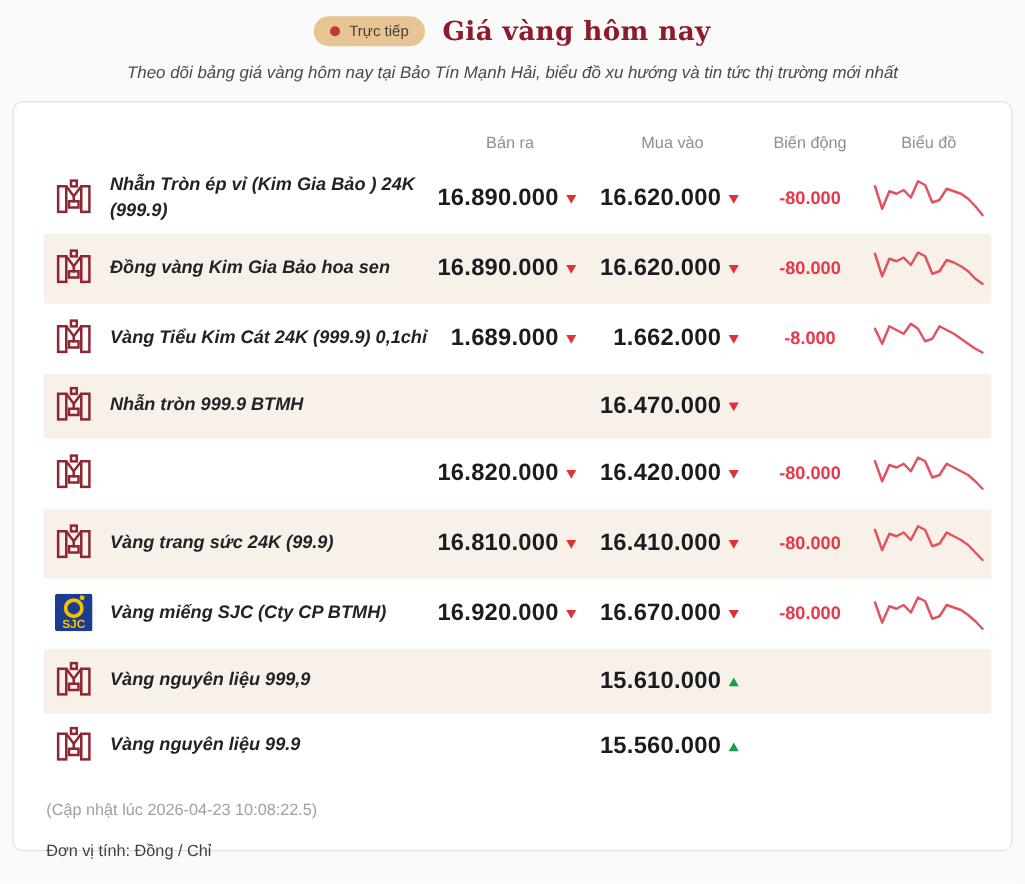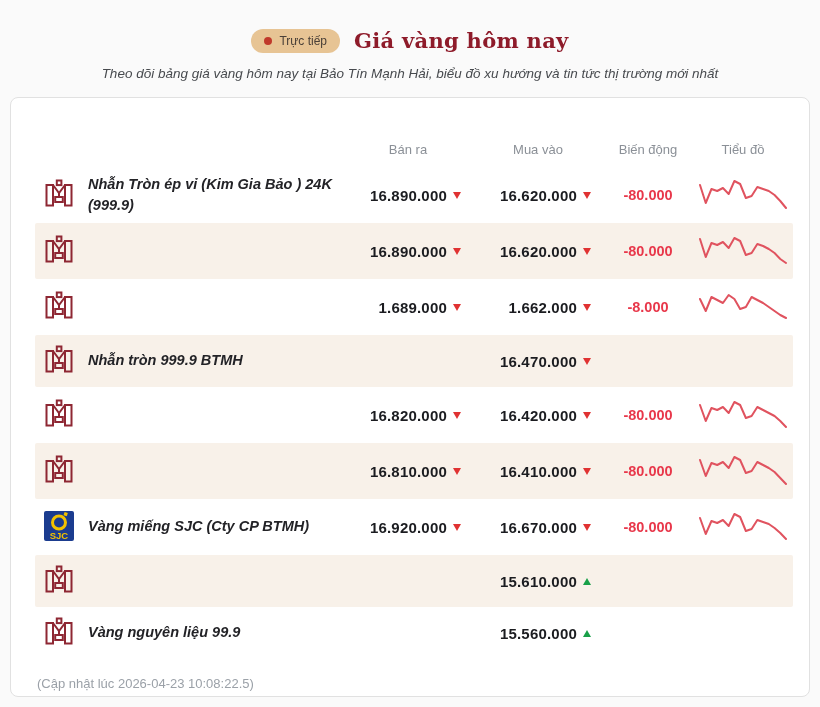--- a/index.html
+++ b/index.html
@@ -6,21 +6,21 @@
   html,body { width:820px; }
   body {
     font-family:"Liberation Sans", sans-serif;
     background:#fafafa;
     color:#202124;
     width:820px; height:707px; overflow:hidden;
   }
   .page { width:820px; height:707px; }
 
   
-  .page-header { text-align:center; padding-top:28px; }
+  .page-header { text-align:center; padding-top:12px; }
   .title-row { display:flex; align-items:center; justify-content:center; gap:14px; }
   .live-badge {
     display:inline-flex; align-items:center; gap:7px;
     background:#e7c494; border-radius:999px; padding:5px 13px;
     font-size:12px; color:#4a4038; font-weight:500;
   }
   .live-dot { width:8px; height:8px; border-radius:50%; background:#c0392b; display:inline-block; }
   h1.page-title {
     font-family:"DejaVu Serif", serif;
     font-size:21px; font-weight:700; color:#8e1b2a; letter-spacing:.3px;
@@ -35,32 +35,32 @@
     border-radius:8px;
     padding:10px 16px 6px 24px;
     height:600px;
   }
   .grid-row {
     display:grid;
     grid-template-columns:308px 130px 130px 90px 100px;
     align-items:center;
   }
   .thead { padding:14px 0 10px 0; }
-  .thead .col { font-size:13px; color:#8b9097; text-align:center;margin-top:20px; }
+  .thead .col { font-size:13px; color:#8b9097; text-align:center; }
   .thead .col-name { text-align:left; }
 
   .row { min-height:52px; padding:6px 0; border-radius:2px; }
   .row.alt { background:#f8f1e9; }
 
   .name-cell { display:flex; align-items:center; gap:14px; padding-left:9px; }
   .logo { width:30px; height:32px; flex:0 0 auto; display:inline-flex; }
   .name-text { font-size:14.5px; font-weight:700; color:#232327; line-height:1.45;font-style:italic; }
 
   .val-cell { display:flex; justify-content:flex-end; align-items:center; gap:6px; padding-right:12px; }
-  .num { font-size:15px; font-weight:700; color:#1b1c20; letter-spacing:.2px; }
+  .num { font-size:19px; font-weight:700; color:#1b1c20; letter-spacing:.2px; }
 
   .tri { width:0; height:0; display:inline-block; }
   .tri-down { border-left:4px solid transparent; border-right:4px solid transparent; border-top:7px solid #e03232; }
   .tri-up   { border-left:4px solid transparent; border-right:4px solid transparent; border-bottom:7px solid #18a048; }
 
   .change-cell { text-align:center; font-size:14.5px; font-weight:600; color:#e8374a; }
   .chart-cell { display:flex; justify-content:center; }
 
   
   .card-footer { display:flex; gap:18px; padding:17px 0 0 2px; font-size:13px;flex-direction:column; }
@@ -82,21 +82,21 @@
     </div>
     <p class="subtitle">Theo dõi bảng giá vàng hôm nay tại Bảo Tín Mạnh Hải, biểu đồ xu hướng và tin tức thị trường mới nhất</p>
   </header>
 
   <div class="card">
     <div class="grid-row thead">
       <div class="col col-name"></div>
       <div class="col">Bán ra</div>
       <div class="col">Mua vào</div>
       <div class="col">Biến động</div>
-      <div class="col">Tiểu đồ</div>
+      <div class="col">Biểu đồ</div>
     </div>
 
     <div id="rows">
   <div class="grid-row row">
     <div class="name-cell">
       <span class="logo logo-btmh">
         <svg viewBox="0 0 30 32" width="30" height="32" fill="none" stroke="#8e2733" stroke-width="2">
           <rect x="2.5" y="6" width="6.5" height="20.5"></rect>
           <rect x="21" y="6" width="6.5" height="20.5"></rect>
           <rect x="12.8" y="1.5" width="4.6" height="4.6"></rect>
@@ -130,20 +130,21 @@
         <svg viewBox="0 0 30 32" width="30" height="32" fill="none" stroke="#8e2733" stroke-width="2">
           <rect x="2.5" y="6" width="6.5" height="20.5"></rect>
           <rect x="21" y="6" width="6.5" height="20.5"></rect>
           <rect x="12.8" y="1.5" width="4.6" height="4.6"></rect>
           <path d="M9 6 L15 14 L21 6"></path>
           <path d="M15 14 L15 19"></path>
           <rect x="11.2" y="18" width="7.6" height="5"></rect>
         </svg>
       </span>
 
+      <span class="name-text">Đồng vàng Kim Gia Bảo hoa sen</span>
     </div>
     <div class="val-cell">
       <span class="num sell-num">16.890.000</span>
       <span class="tri sell-tri tri-down"></span>
     </div>
     <div class="val-cell">
       <span class="num buy-num">16.620.000</span>
       <span class="tri buy-tri tri-down"></span>
     </div>
     <div class="change-cell">-80.000</div>
@@ -160,20 +161,21 @@
         <svg viewBox="0 0 30 32" width="30" height="32" fill="none" stroke="#8e2733" stroke-width="2">
           <rect x="2.5" y="6" width="6.5" height="20.5"></rect>
           <rect x="21" y="6" width="6.5" height="20.5"></rect>
           <rect x="12.8" y="1.5" width="4.6" height="4.6"></rect>
           <path d="M9 6 L15 14 L21 6"></path>
           <path d="M15 14 L15 19"></path>
           <rect x="11.2" y="18" width="7.6" height="5"></rect>
         </svg>
       </span>
 
+      <span class="name-text">Vàng Tiểu Kim Cát 24K (999.9) 0,1chỉ</span>
     </div>
     <div class="val-cell">
       <span class="num sell-num">1.689.000</span>
       <span class="tri sell-tri tri-down"></span>
     </div>
     <div class="val-cell">
       <span class="num buy-num">1.662.000</span>
       <span class="tri buy-tri tri-down"></span>
     </div>
     <div class="change-cell">-8.000</div>
@@ -247,20 +249,21 @@
         <svg viewBox="0 0 30 32" width="30" height="32" fill="none" stroke="#8e2733" stroke-width="2">
           <rect x="2.5" y="6" width="6.5" height="20.5"></rect>
           <rect x="21" y="6" width="6.5" height="20.5"></rect>
           <rect x="12.8" y="1.5" width="4.6" height="4.6"></rect>
           <path d="M9 6 L15 14 L21 6"></path>
           <path d="M15 14 L15 19"></path>
           <rect x="11.2" y="18" width="7.6" height="5"></rect>
         </svg>
       </span>
 
+      <span class="name-text">Vàng trang sức 24K (99.9)</span>
     </div>
     <div class="val-cell">
       <span class="num sell-num">16.810.000</span>
       <span class="tri sell-tri tri-down"></span>
     </div>
     <div class="val-cell">
       <span class="num buy-num">16.410.000</span>
       <span class="tri buy-tri tri-down"></span>
     </div>
     <div class="change-cell">-80.000</div>
@@ -306,20 +309,21 @@
         <svg viewBox="0 0 30 32" width="30" height="32" fill="none" stroke="#8e2733" stroke-width="2">
           <rect x="2.5" y="6" width="6.5" height="20.5"></rect>
           <rect x="21" y="6" width="6.5" height="20.5"></rect>
           <rect x="12.8" y="1.5" width="4.6" height="4.6"></rect>
           <path d="M9 6 L15 14 L21 6"></path>
           <path d="M15 14 L15 19"></path>
           <rect x="11.2" y="18" width="7.6" height="5"></rect>
         </svg>
       </span>
 
+      <span class="name-text">Vàng nguyên liệu 999,9</span>
     </div>
     <div class="val-cell">
       <span class="num sell-num"></span>
 
     </div>
     <div class="val-cell">
       <span class="num buy-num">15.610.000</span>
       <span class="tri buy-tri tri-up"></span>
     </div>
     <div class="change-cell"></div>

